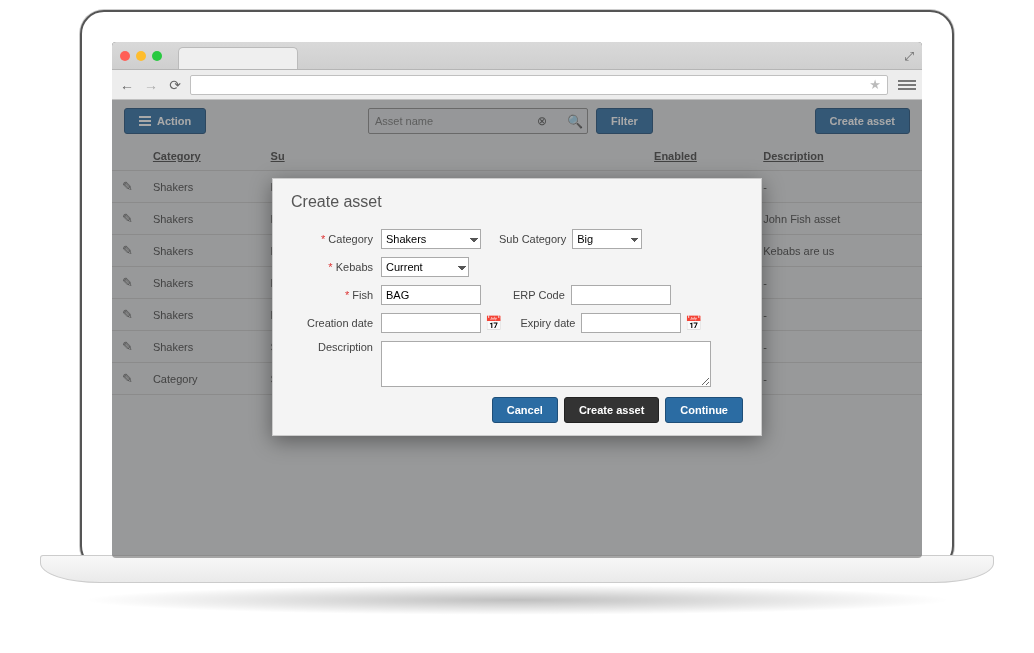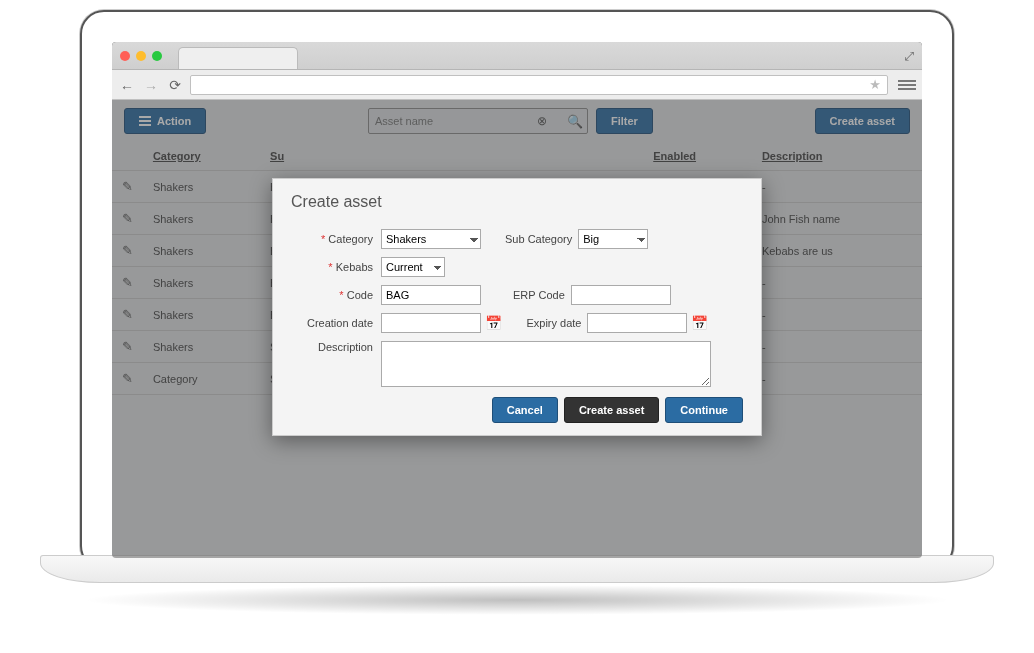--- a/index.html
+++ b/index.html
@@ -165,21 +165,21 @@
   .modal h2 { font-size: 16px; font-weight: normal; color:#555; margin-bottom: 18px; }
   .form-row { display:flex; align-items:center; margin-bottom: 8px; font-size: 11px; color:#444;}
   .lbl { width: 90px; text-align: right; padding-right: 8px; }
   .req::before { content:"* "; color:#d33; }
   .sel, .txt {
     border:1px solid #aaa; background:#fff;
     font-size: 11px; height: 20px;
     padding: 0 4px;
   }
   .sel { appearance: none; padding-right: 16px; background-image: linear-gradient(45deg, transparent 50%, #555 50%), linear-gradient(-45deg, transparent 50%, #555 50%); background-position: right 6px top 8px, right 2px top 8px; background-size: 4px 4px; background-repeat: no-repeat; }
-  .sub-lbl { margin-left: 24px; margin-right: 6px; }
+  .sub-lbl { margin-left: 18px; margin-right: 6px; }
   .cal-ic { font-size: 14px; color:#444; margin-left:4px; }
   textarea.txt { height: 46px; resize: both; width: 330px; }
   .modal-footer { display:flex; justify-content:flex-end; gap:6px; margin-top: 10px; }
 </style>
 </head>
 <body>
 
 <div class="laptop">
   <div class="screen">
 
@@ -252,21 +252,21 @@
               <td></td>
               <td>Yes</td>
               <td>-</td>
             </tr>
             <tr>
               <td><span class="edit-ic">✎</span></td>
               <td>Shakers</td>
               <td>Big</td>
               <td></td>
               <td>No</td>
-              <td>John Fish name</td>
+              <td>John Fish asset</td>
             </tr>
             <tr>
               <td><span class="edit-ic">✎</span></td>
               <td>Shakers</td>
               <td>Big</td>
               <td></td>
               <td>Yes</td>
               <td>Kebabs are us</td>
             </tr>
             <tr>
@@ -314,27 +314,27 @@
           </select>
           <label class="sub-lbl">Sub Category</label>
           <select class="sel" style="width:70px">
             <option>Big</option>
           </select>
         </div>
 
 
         <div class="form-row">
           <label class="lbl req">Kebabs</label>
-          <select class="sel" style="width:64px">
+          <select class="sel" style="width:88px">
             <option>Current</option>
           </select>
         </div>
 
         <div class="form-row">
-          <label class="lbl req">Code</label>
+          <label class="lbl req">Fish</label>
           <input class="txt" style="width: 100px;" value="BAG">
           <label class="sub-lbl" style="margin-left:32px">ERP Code</label>
           <input class="txt" style="width: 100px;" value="">
         </div>
 
         <div class="form-row">
           <label class="lbl">Creation date</label>
           <input class="txt" style="width: 100px;" value="">
           <span class="cal-ic">📅</span>
           <label class="sub-lbl">Expiry date</label>

